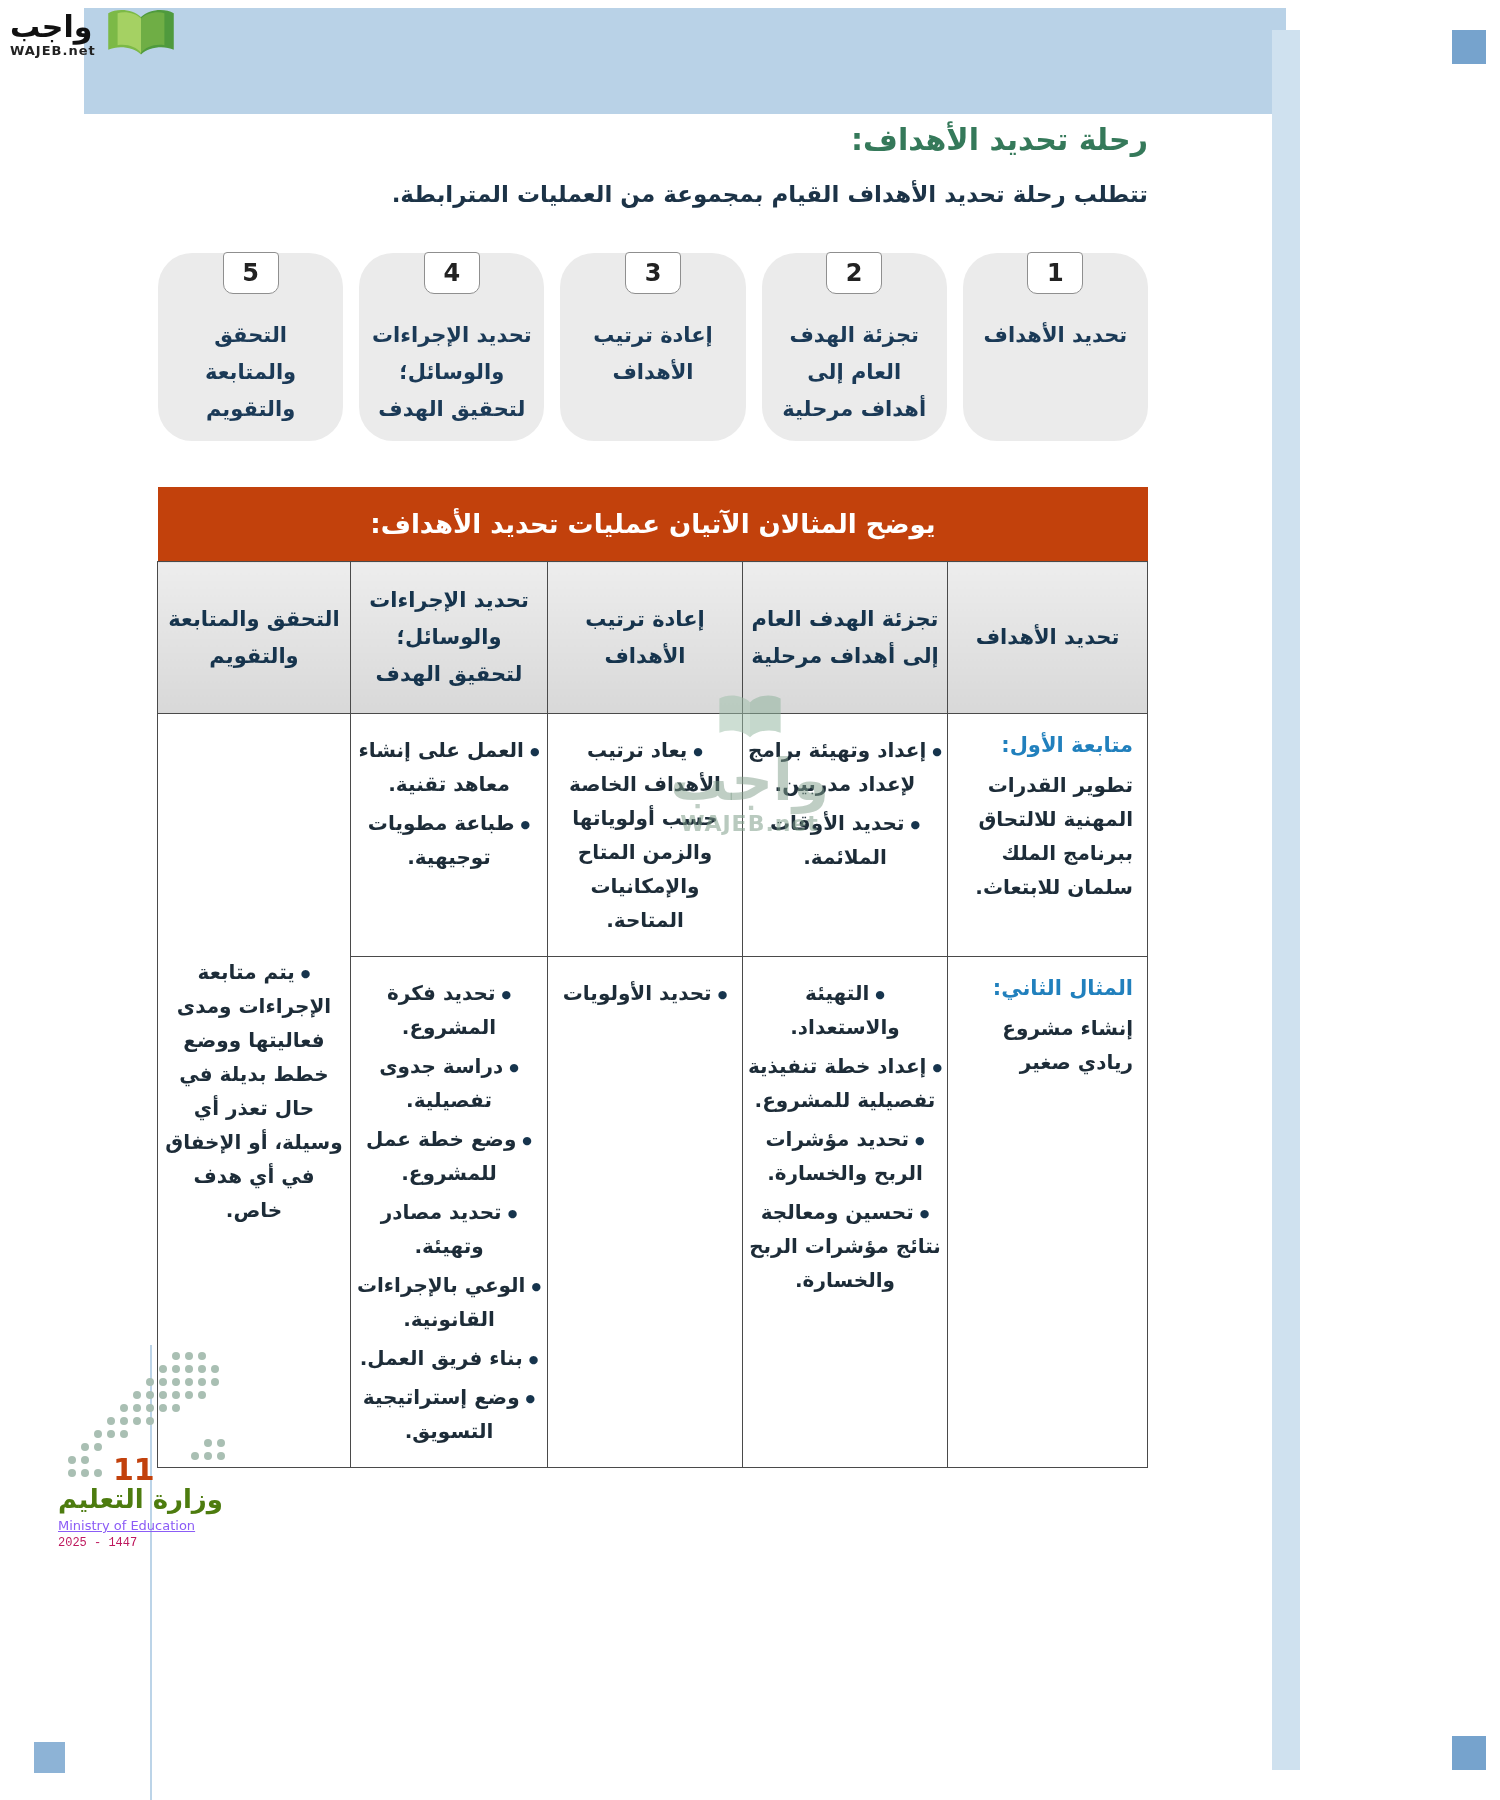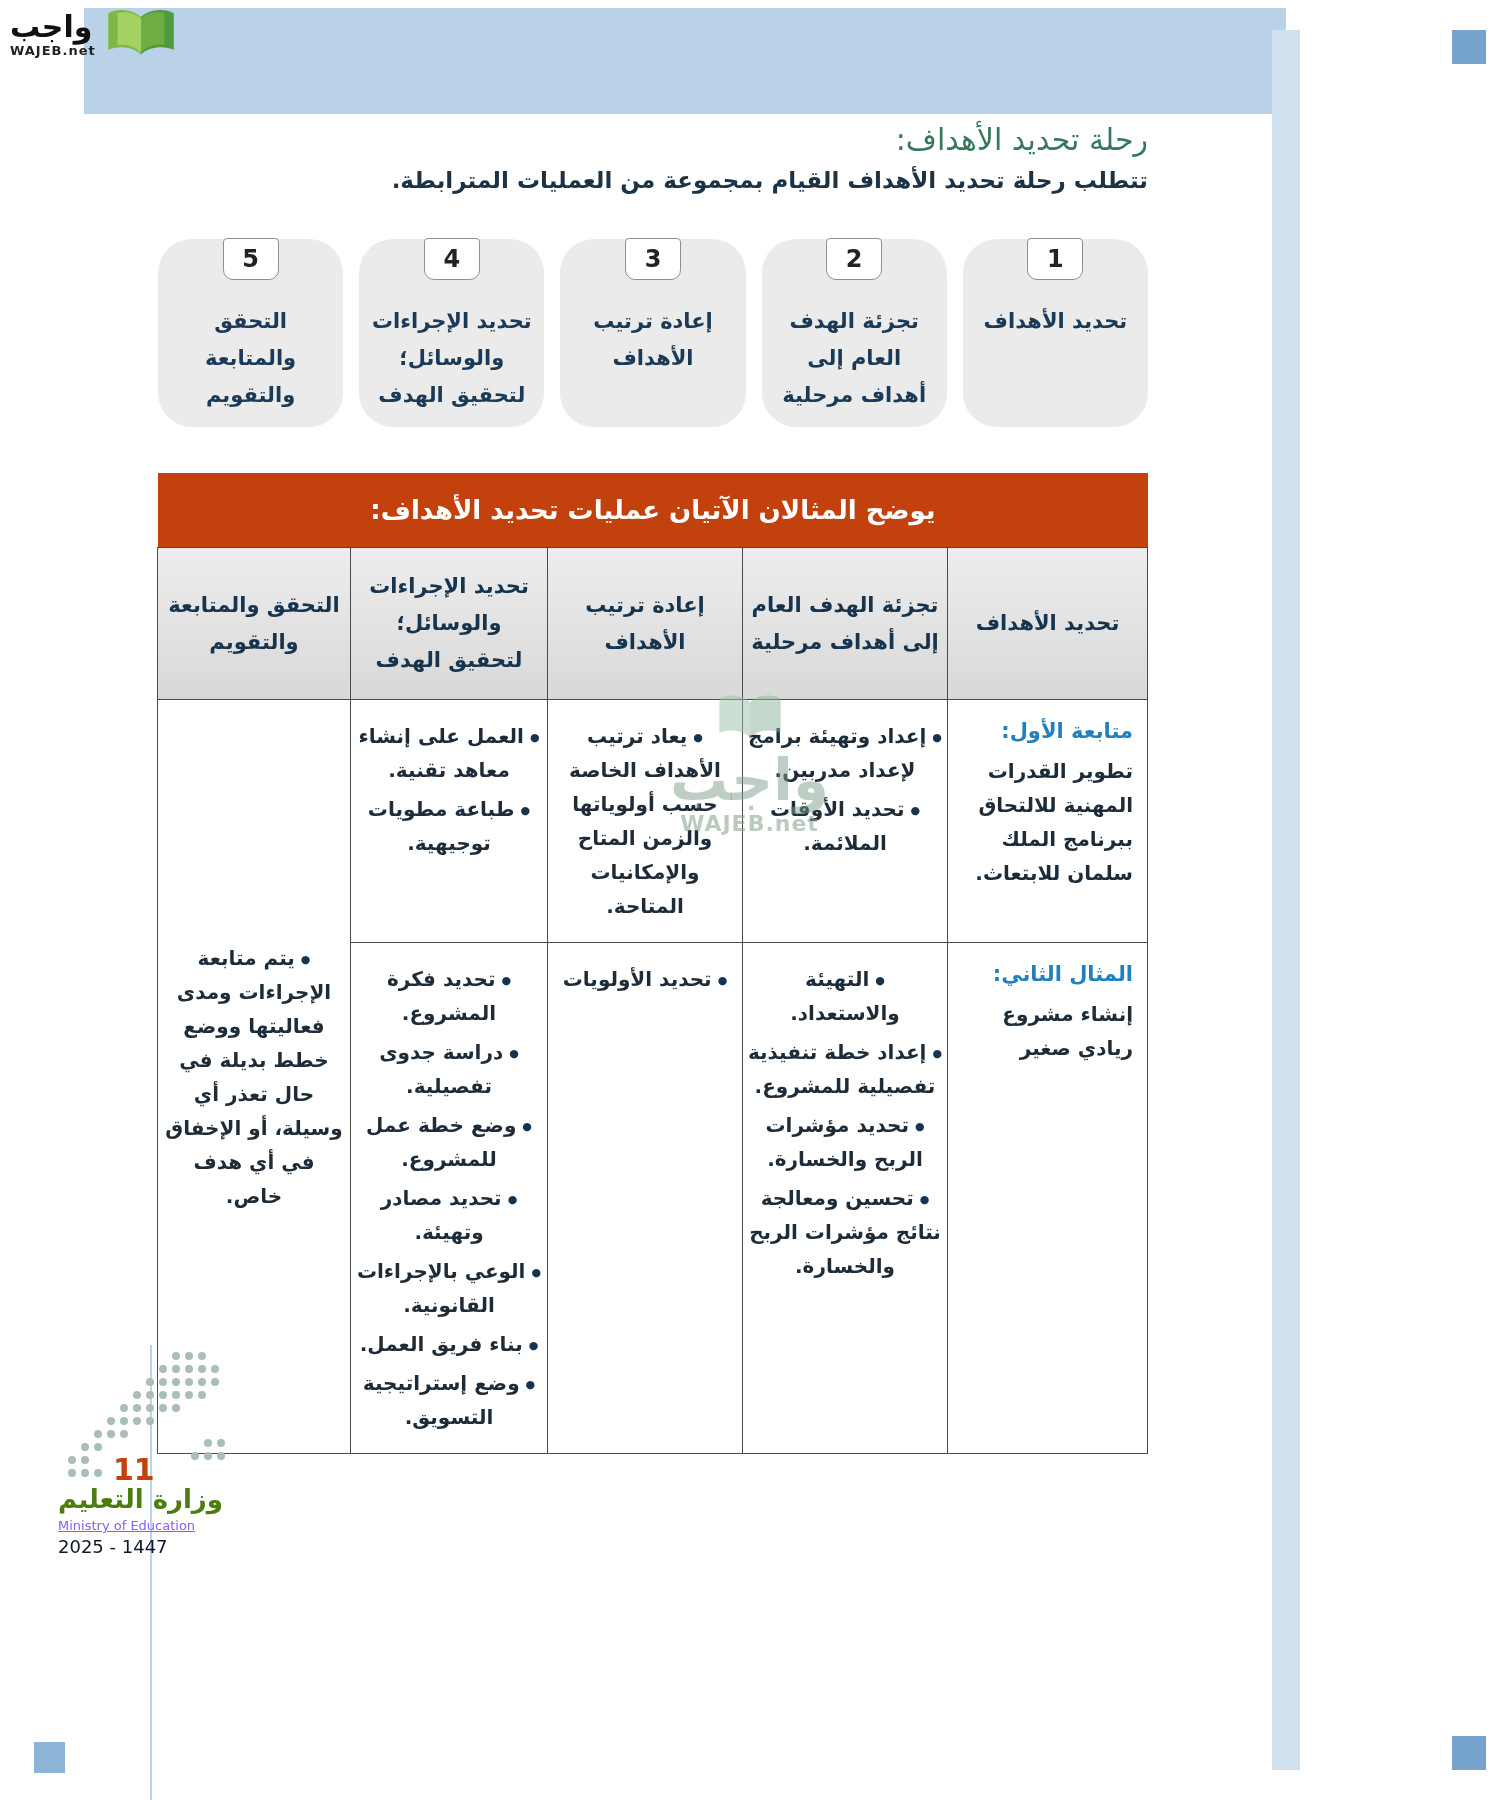--- a/index.html
+++ b/index.html
@@ -22,21 +22,21 @@
 
   
   .brand { position:absolute; left:10px; top:6px; display:flex; align-items:flex-start; gap:6px; }
   .brand-text { text-align:left; padding-top:4px; }
   .brand-ar { font-size:30px; font-weight:bold; color:#111; line-height:1.1; }
   .brand-en { font-size:13px; font-weight:bold; color:#222; letter-spacing:1px; }
   .brand-book { width:78px; height:58px; }
 
   
   .content { position:absolute; left:158px; top:122px; width:990px; direction:rtl; }
-  .title { font-size:30px; font-weight:normal; color:#35795a; margin-bottom:10px; }
+  .title { font-size:30px; font-weight:bold; color:#35795a; margin-bottom:24px; }
   .subtitle { font-size:23px; font-weight:600; color:#1c3347; margin-bottom:46px; }
 
   
   .steps { display:flex; gap:16px; height:188px; margin-bottom:46px; }
   .step-card {
     position:relative; flex:1; background:#ebebeb; border-radius:34px;
     padding:64px 12px 10px 12px; text-align:center;
   }
   .step-number {
     position:absolute; top:-1px; left:50%; transform:translateX(-50%);
@@ -73,21 +73,21 @@
   
   .watermark { position:absolute; left:652px; top:692px; width:195px; text-align:center; pointer-events:none; z-index:3; }
   .watermark svg { width:84px; height:54px; opacity:.5; }
   .watermark-ar { font-size:58px; font-weight:bold; color:rgba(128,158,138,.5); line-height:1.05; }
   .watermark-en { font-size:22px; font-weight:bold; color:rgba(128,158,138,.55); letter-spacing:1px; }
 
   
   .ministry { position:absolute; left:58px; top:1348px; width:190px; z-index:2; }
   .ministry-ar { font-size:26px; font-weight:bold; color:#4d7c0f; margin-top:2px; }
   .ministry-en { font-size:13px; color:#8b5cf6; margin-top:4px;text-decoration:underline; }
-  .ministry-years { font-size:18px; color:#0f172a; margin-top:3px; }
+  .ministry-years { font-size:12px; color:#be185d; margin-top:3px;font-family:Liberation Mono, monospace; }
   .page-number { position:absolute; left:113px; top:1452px; font-size:30px; font-weight:bold; color:#c2410c; z-index:4; }
 </style>
 </head>
 <body>
 
 <div class="top-banner"></div>
 <div class="right-strip"></div>
 <div class="corner-square tr"></div>
 <div class="corner-square br"></div>
 <div class="corner-square bl"></div>

